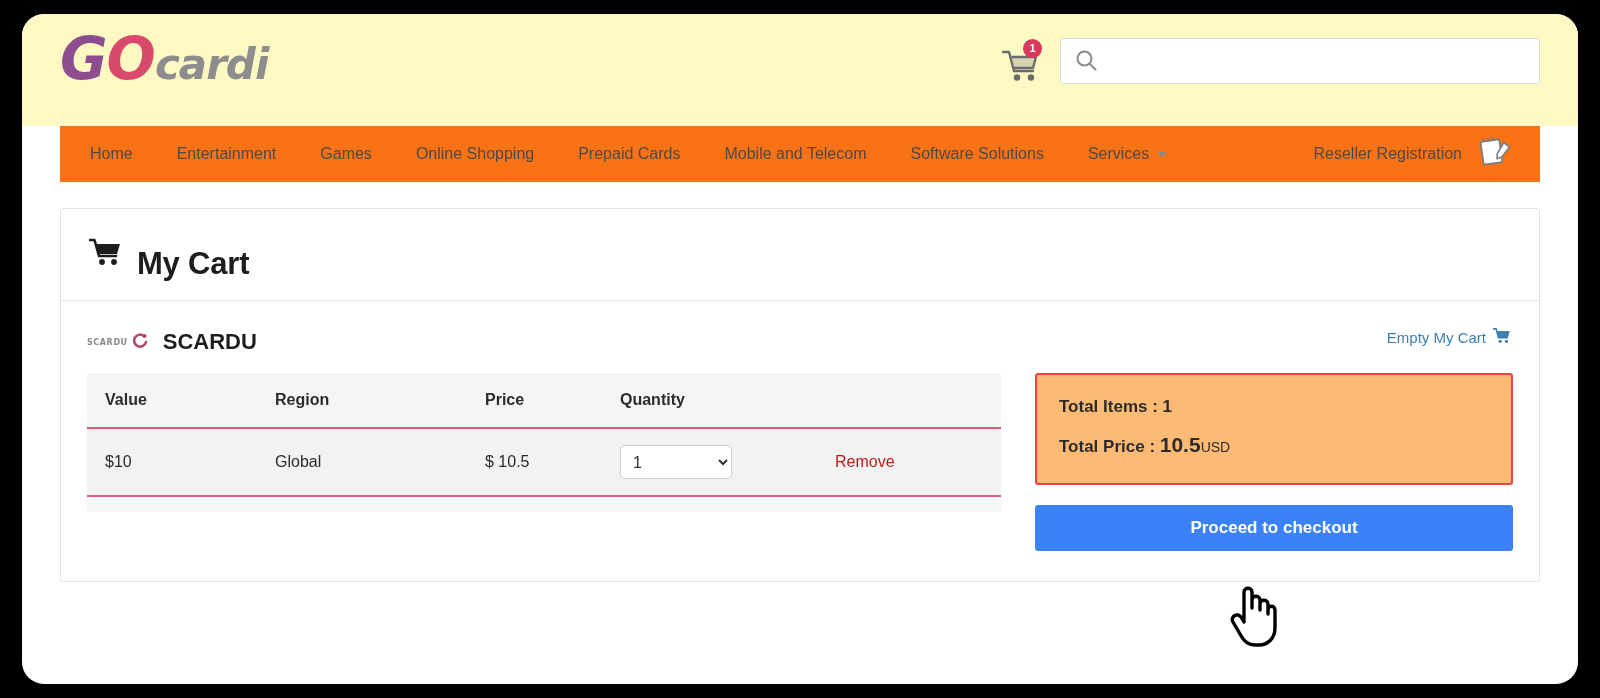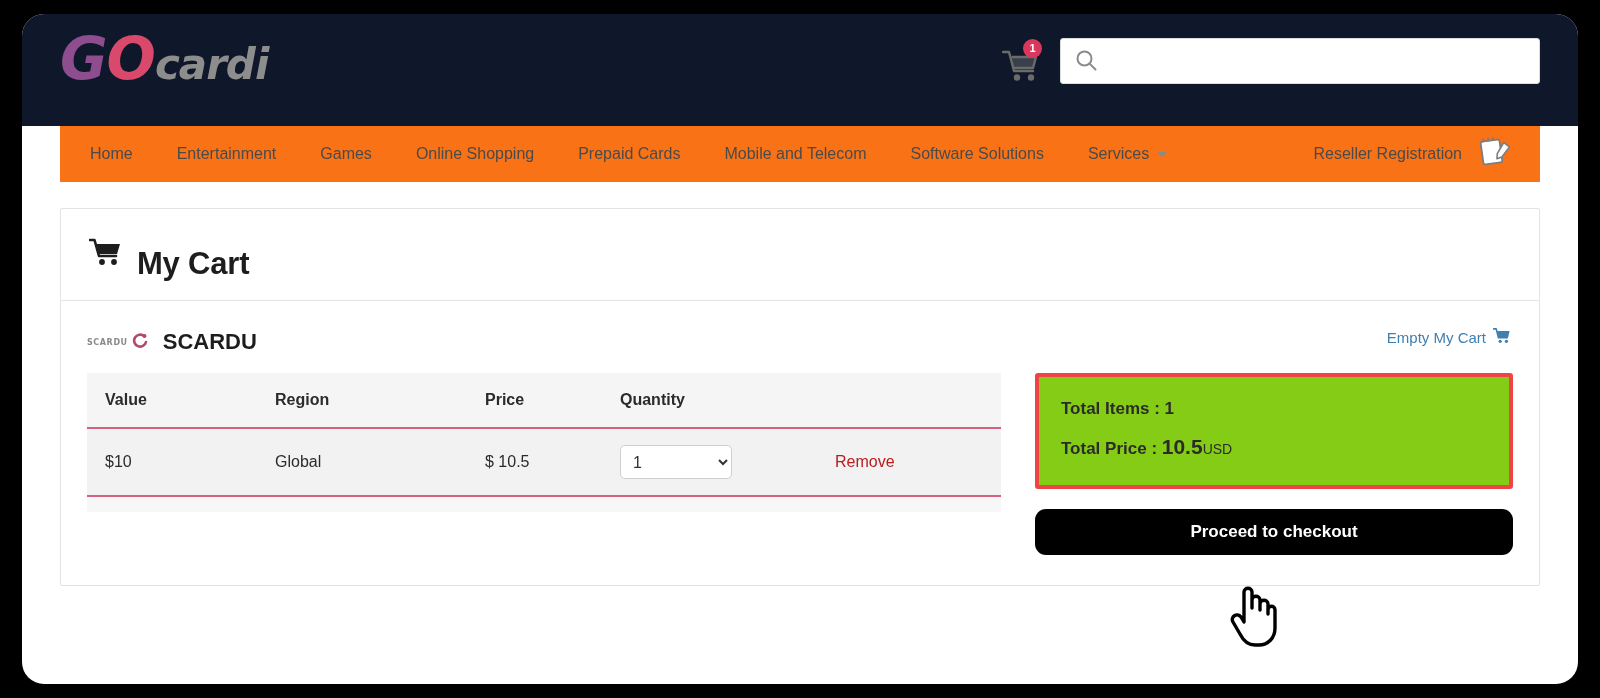--- a/index.html
+++ b/index.html
@@ -27,21 +27,21 @@
     width: 1556px; height: 670px;
     background: #ffffff;
     border-radius: 22px;
     overflow: hidden;
   }
 
   
   .header {
     position: relative;
     height: 112px;
-    background: #0f172a;
+    background: #fef9c3;
   }
 
   .logo {
     position: absolute;
     left: 38px;
     top: 16px;
     font-family: "DejaVu Sans", sans-serif;
     font-style: italic;
     font-weight: bold;
     letter-spacing: -1px;
@@ -285,22 +285,22 @@
     cursor: pointer;
   }
 
   .remove-link {
     color: #b91c1c;
     font-size: 16px;
     cursor: pointer;
   }
 
   .summary-box {
-    border: 4px solid #ef4444;
-    background: #84cc16;
+    border: 2px solid #ef4444;
+    background: #fdba74;
     border-radius: 3px;
     padding: 22px 22px 26px 22px;
     min-height: 106px;
   }
   .summary-line {
     font-size: 17px;
     color: #2b2b2b;
     font-weight: bold;
     margin-bottom: 16px;
   }
@@ -312,23 +312,23 @@
   .summary-line .unit {
     font-size: 14px;
     font-weight: normal;
     color: #2b2b2b;
   }
 
   .checkout-btn {
     margin-top: 20px;
     width: 100%;
     height: 46px;
-    background: #000000;
+    background: #3b82f6;
     border: none;
-    border-radius: 11px;
+    border-radius: 3px;
     color: #ffffff;
     font-family: "Liberation Sans", sans-serif;
     font-size: 17px;
     font-weight: bold;
     cursor: pointer;
   }
 
   
   .cursor-hand {
     position: absolute;

